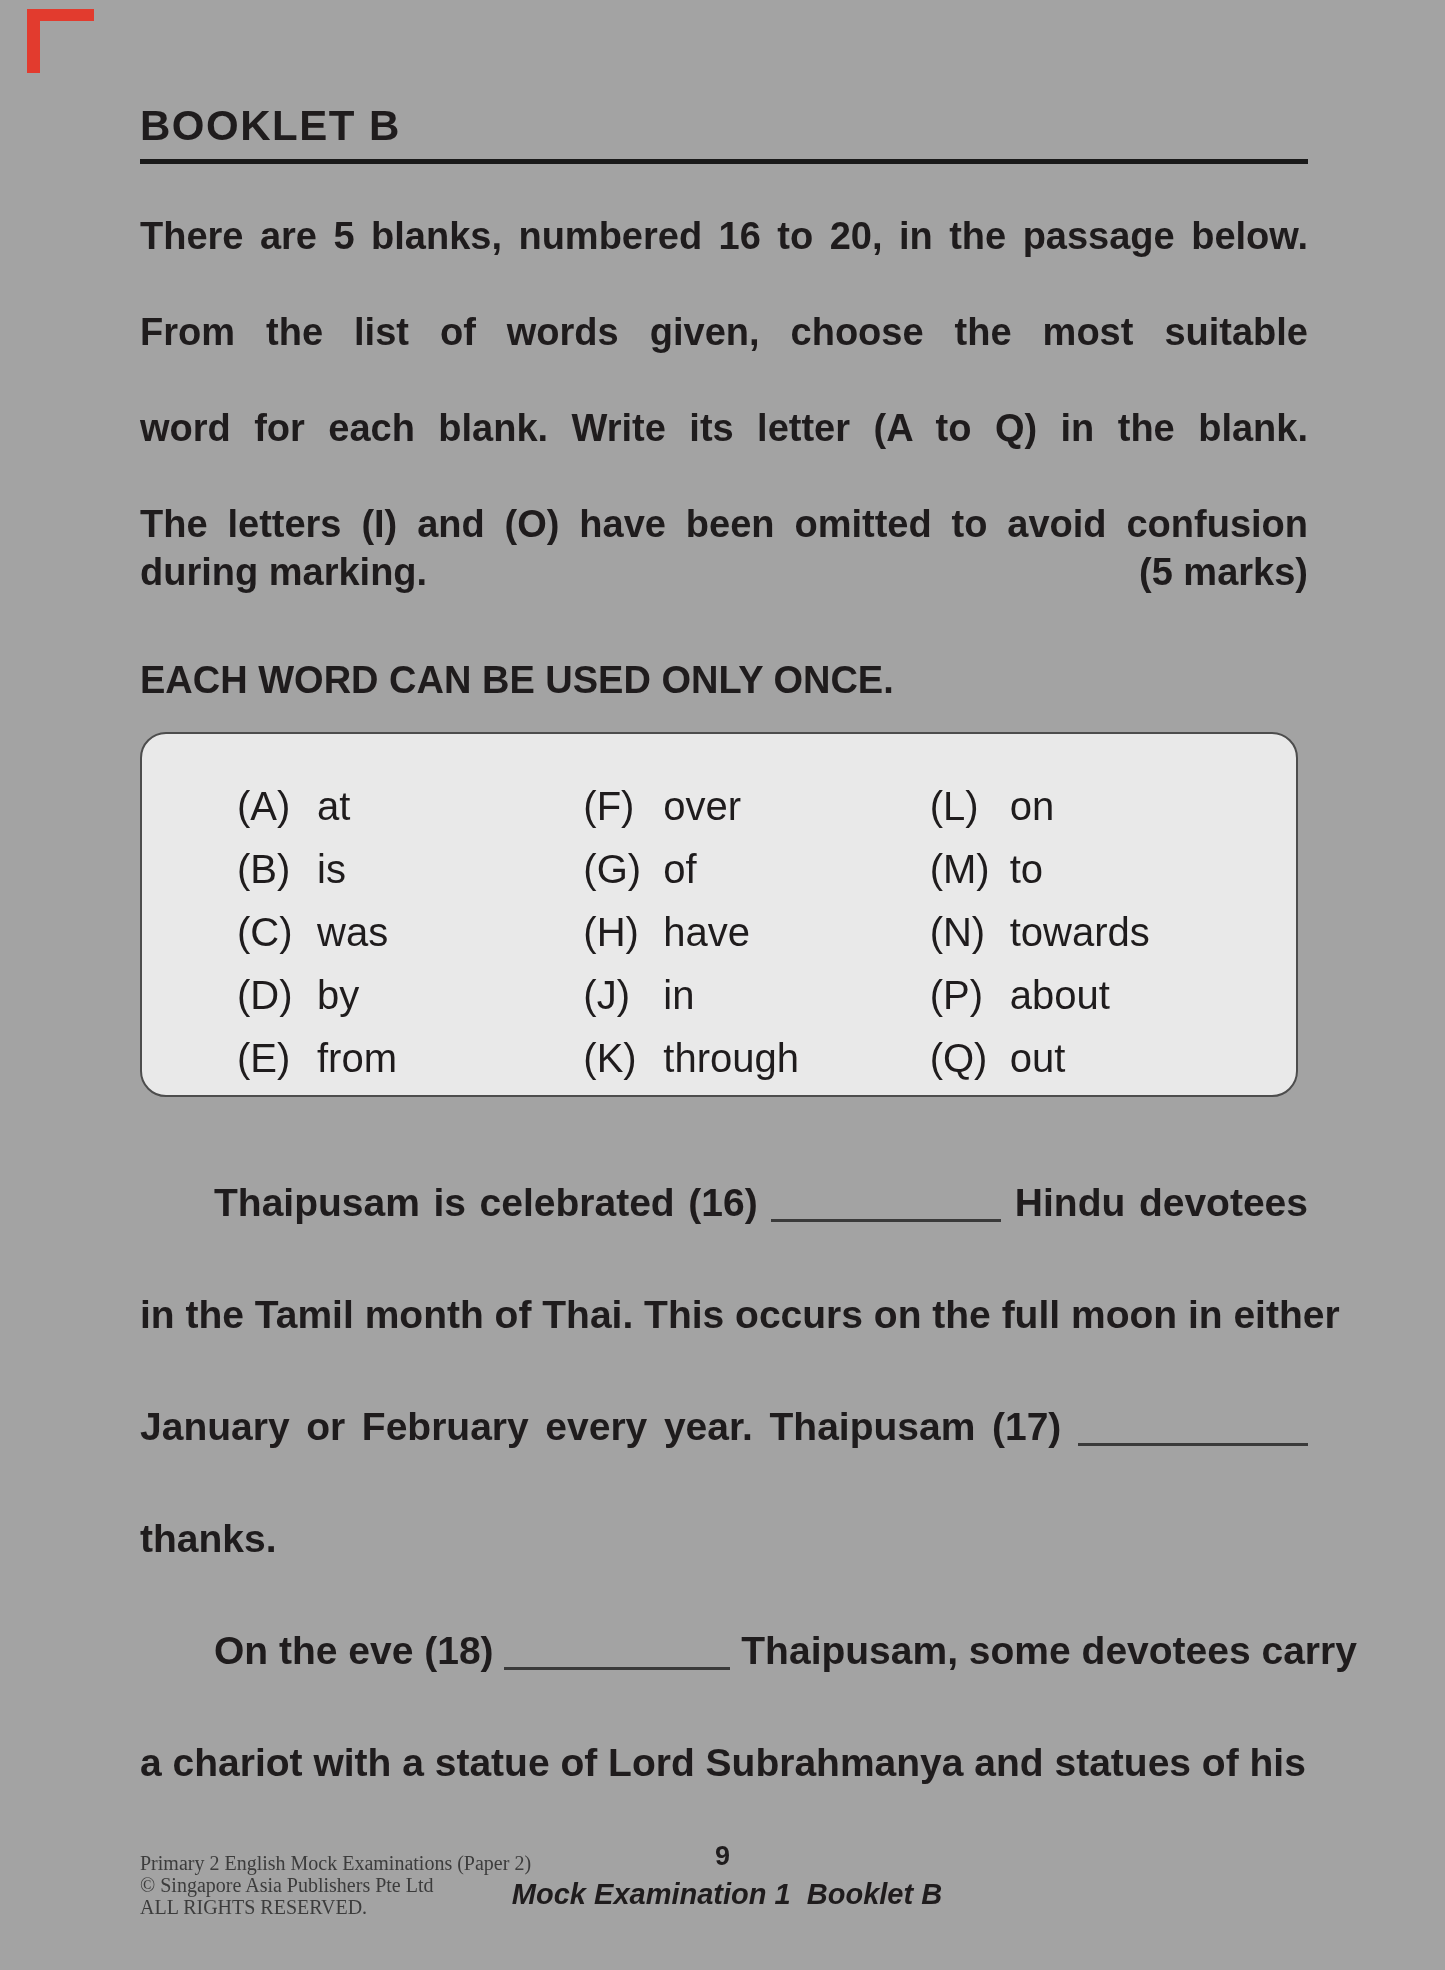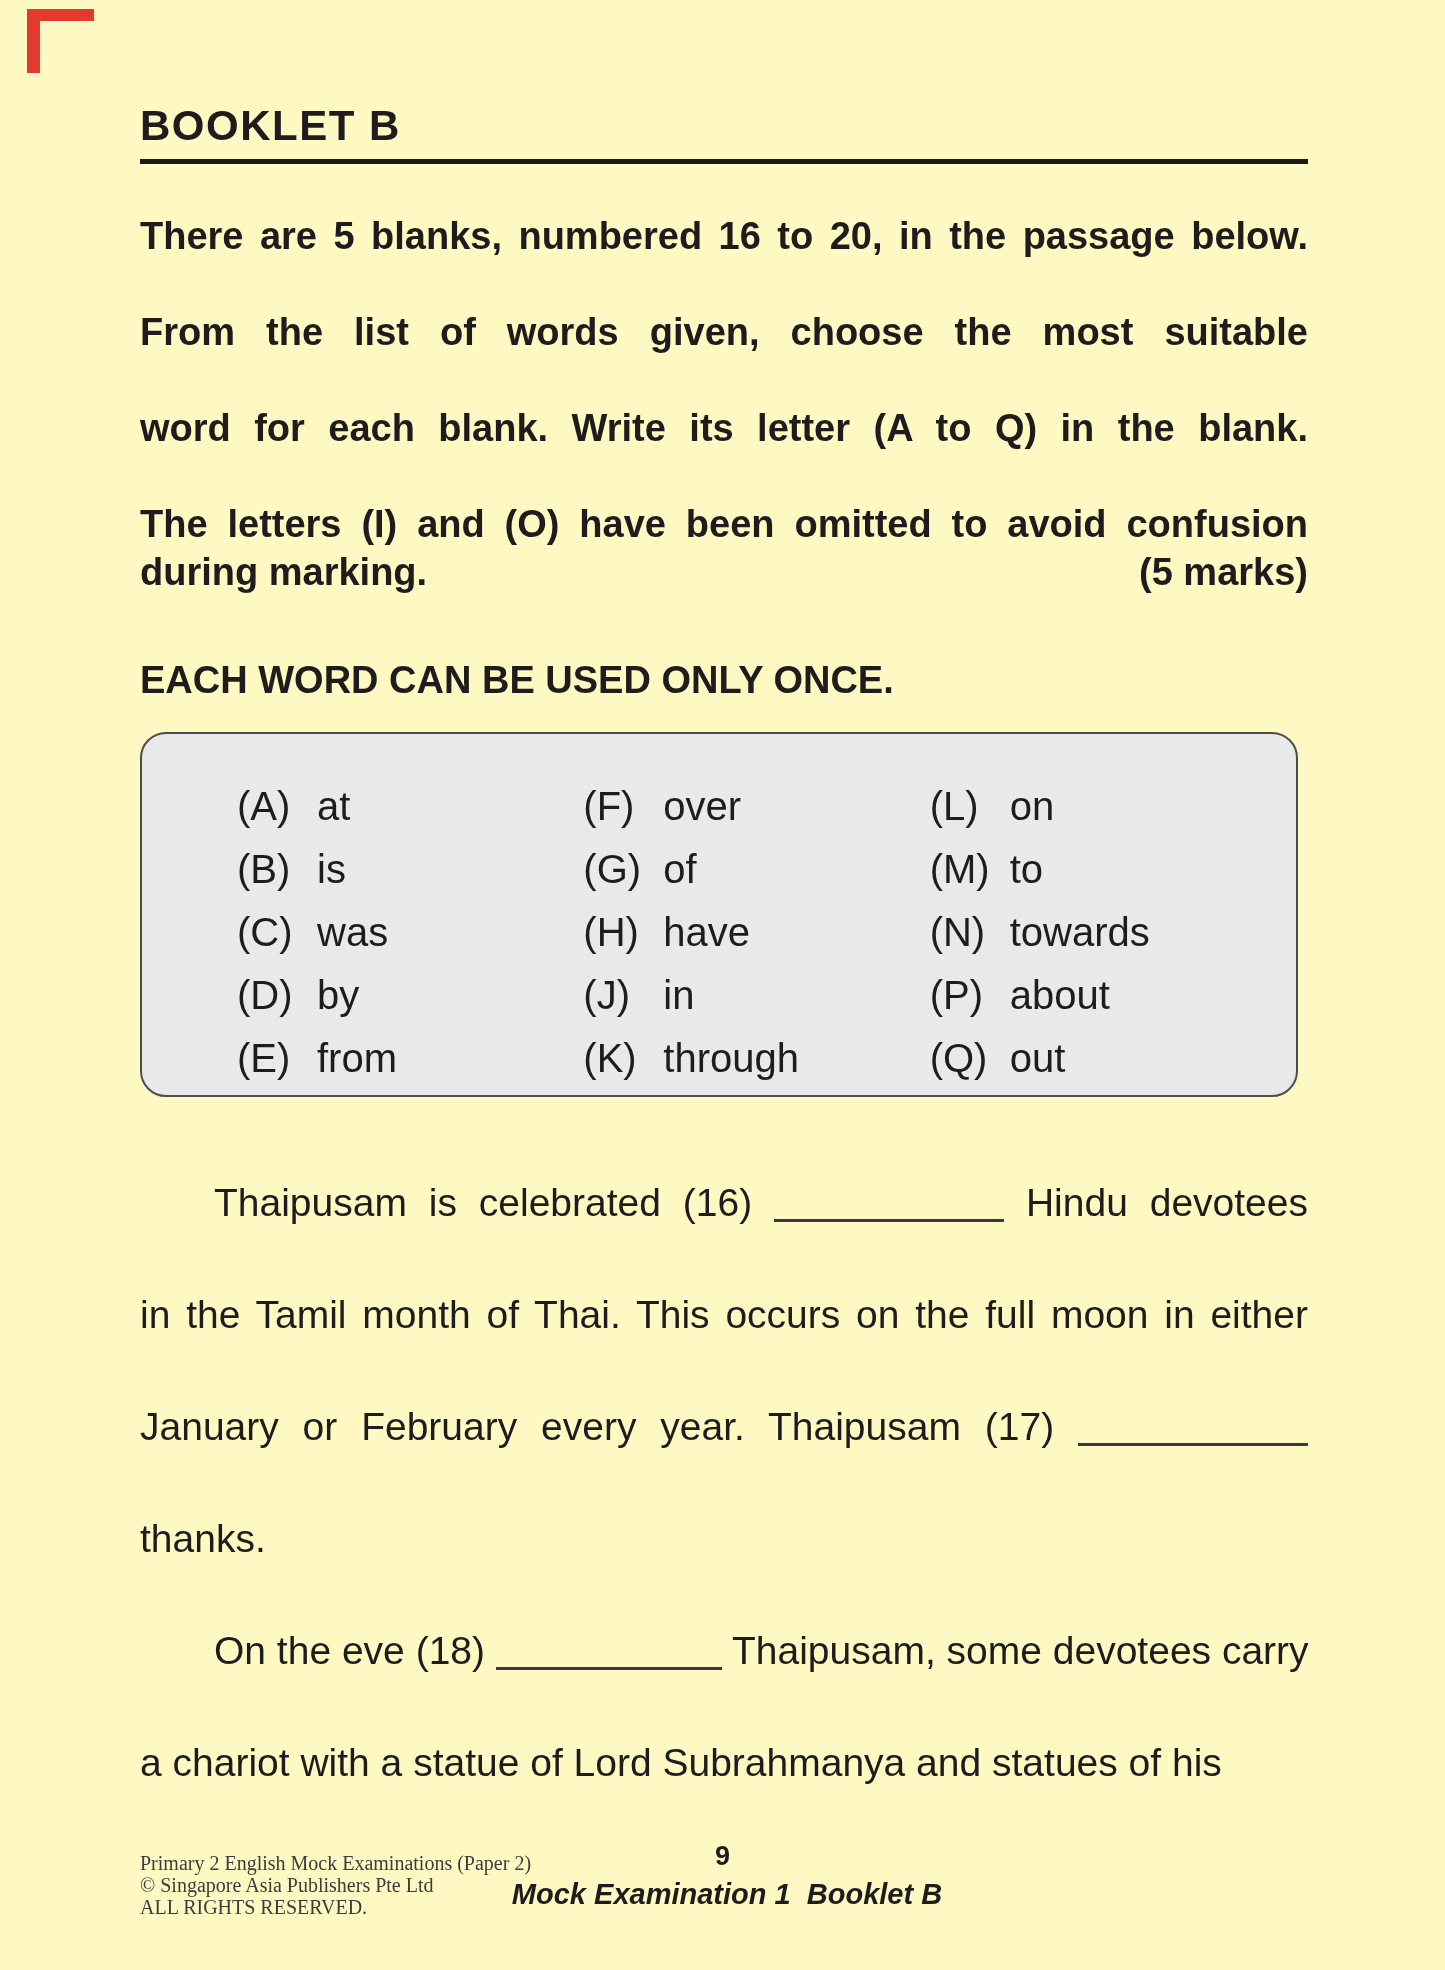--- a/index.html
+++ b/index.html
@@ -1,19 +1,19 @@
 <!DOCTYPE html>
 <html><head>
 <meta charset="utf-8">
 <style>
   html,body{margin:0;padding:0;background:#888;}
   .page{
     position:relative;
     width:1445px;height:1970px;
-    background:#fef9c3;
+    background:#a3a3a3;
     color:#1f1c1d;
     font-family:"Liberation Sans", sans-serif;
     overflow:hidden;
   }
   
   .crop-h{position:absolute;left:27px;top:9px;width:67px;height:12px;background:#e23b2e;}
   .crop-v{position:absolute;left:27px;top:9px;width:13px;height:64px;background:#e23b2e;}
 
   .content{position:absolute;left:140px;top:0;width:1168px;}
 
@@ -39,21 +39,21 @@
     border-radius:26px;
     display:grid;
     grid-template-columns:repeat(3,1fr);
     grid-auto-rows:63px;
     padding:40px 20px 0 95px;
   }
   .word-option{display:flex;align-items:center;font-size:40px;line-height:1;}
   .word-option .letter{width:80px;flex:0 0 80px;}
 
   .passage{margin-top:82px;font-size:39px;line-height:48px;}
-  .p-line{margin-bottom:64px;text-align:justify;text-align-last:justify;white-space:nowrap;}
+  .p-line{margin-bottom:64px;text-align:justify;text-align-last:justify;white-space:nowrap;font-weight:bold;}
   .p-line.noj{text-align:left;text-align-last:left;}
   .p-line.indent{padding-left:74px;}
   .blank{
     display:inline-block;height:10px;
     border-bottom:3px solid #3a3a3a;
     vertical-align:-6px;
   }
   .blank.b16{width:230px;}
   .blank.b17{width:230px;}
   .blank.b18{width:226px;}

